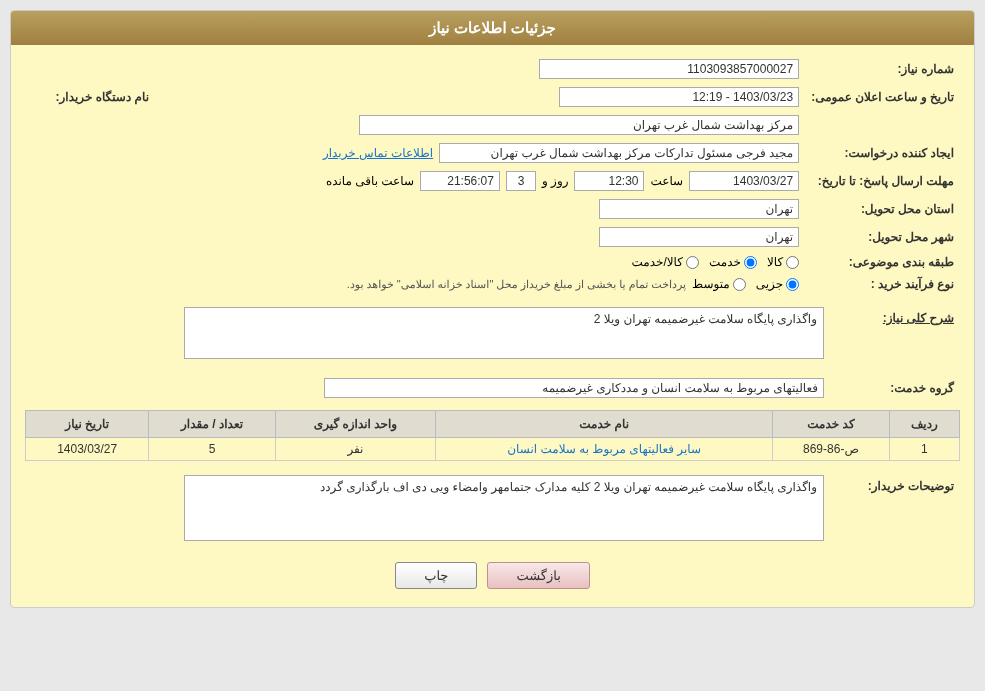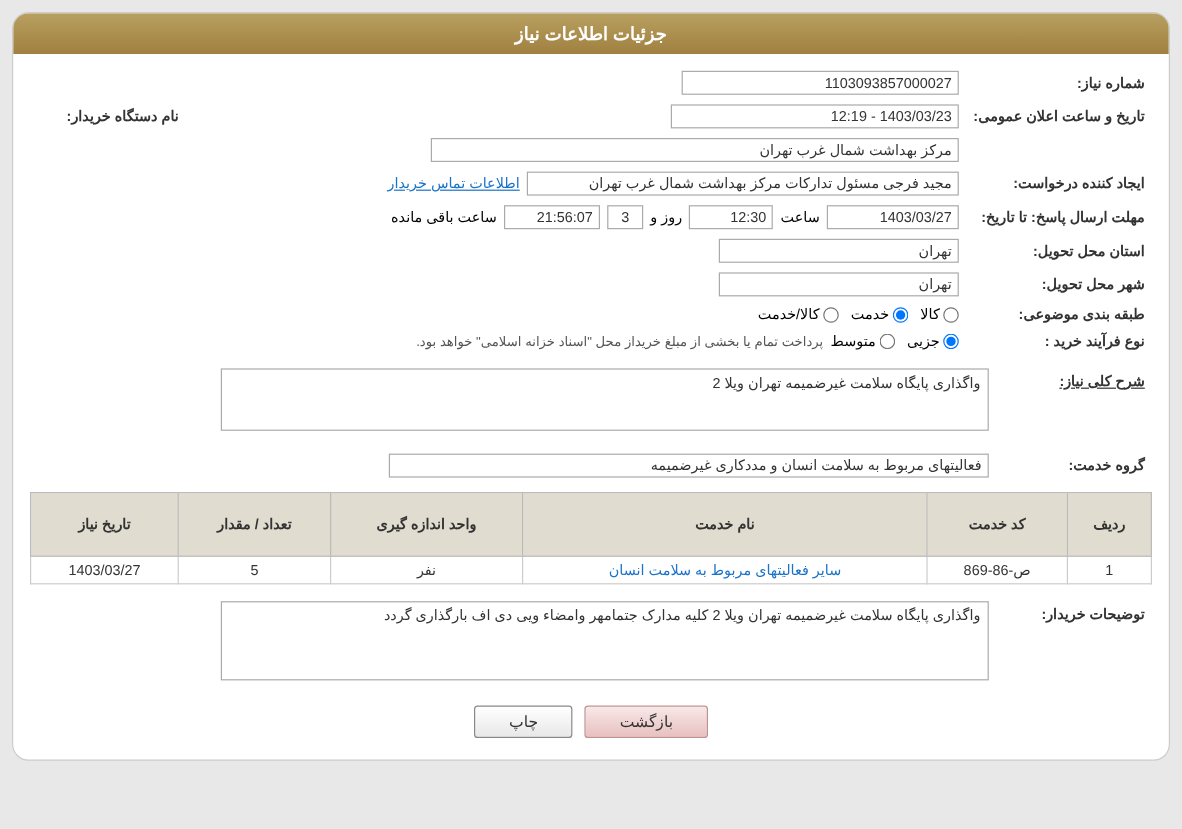--- a/index.html
+++ b/index.html
@@ -9,23 +9,23 @@
       background: #e8e8e8;
       direction: rtl;
     }
     .page-wrapper {
       width: 985px;
       min-height: 691px;
       background: #e8e8e8;
       padding: 10px;
     }
     .main-card {
-      background: #ffffff;
+      background: #fef9c3;
       border: 1px solid #ccc;
-      border-radius: 14px;
+      border-radius: 4px;
       overflow: hidden;
     }
     .card-header {
       background: linear-gradient(to bottom, #b8a060, #a08040);
       color: #fff;
       text-align: center;
       padding: 8px 16px;
       font-size: 15px;
       font-weight: bold;
       letter-spacing: 1px;
@@ -101,21 +101,21 @@
     }
     
     .services-table {
       width: 100%;
       border-collapse: collapse;
       margin-bottom: 10px;
     }
     .services-table th {
       background: #e0ddd0;
       border: 1px solid #bbb;
-      padding: 19px 8px;
+      padding: 6px 8px;
       text-align: center;
       font-size: 12px;
       font-weight: bold;
       color: #333;
     }
     .services-table td {
       border: 1px solid #ccc;
       padding: 4px 8px;
       text-align: center;
       font-size: 12px;
@@ -171,21 +171,21 @@
   <div class="main-card">
     <div class="card-header">جزئیات اطلاعات نیاز</div>
 
     <div class="card-body watermark-area">
 
       <table class="info-table">
         <tbody>
             <tr>
           <td class="label-cell">شماره نیاز:</td>
           <td class="value-cell">
-            <span class="inline-input" style="width:231px; display:inline-block;">1103093857000027</span>
+            <span class="inline-input" style="width:260px; display:inline-block;">1103093857000027</span>
           </td>
         </tr>
         <tr>
           <td class="label-cell">تاریخ و ساعت اعلان عمومی:</td>
           <td class="value-cell">
             <span class="inline-input" style="width:240px; display:inline-block;">1403/03/23 - 12:19</span>
           </td>
           <td style="width:20px;"></td>
           <td class="label-cell">نام دستگاه خریدار:</td>
         </tr>

